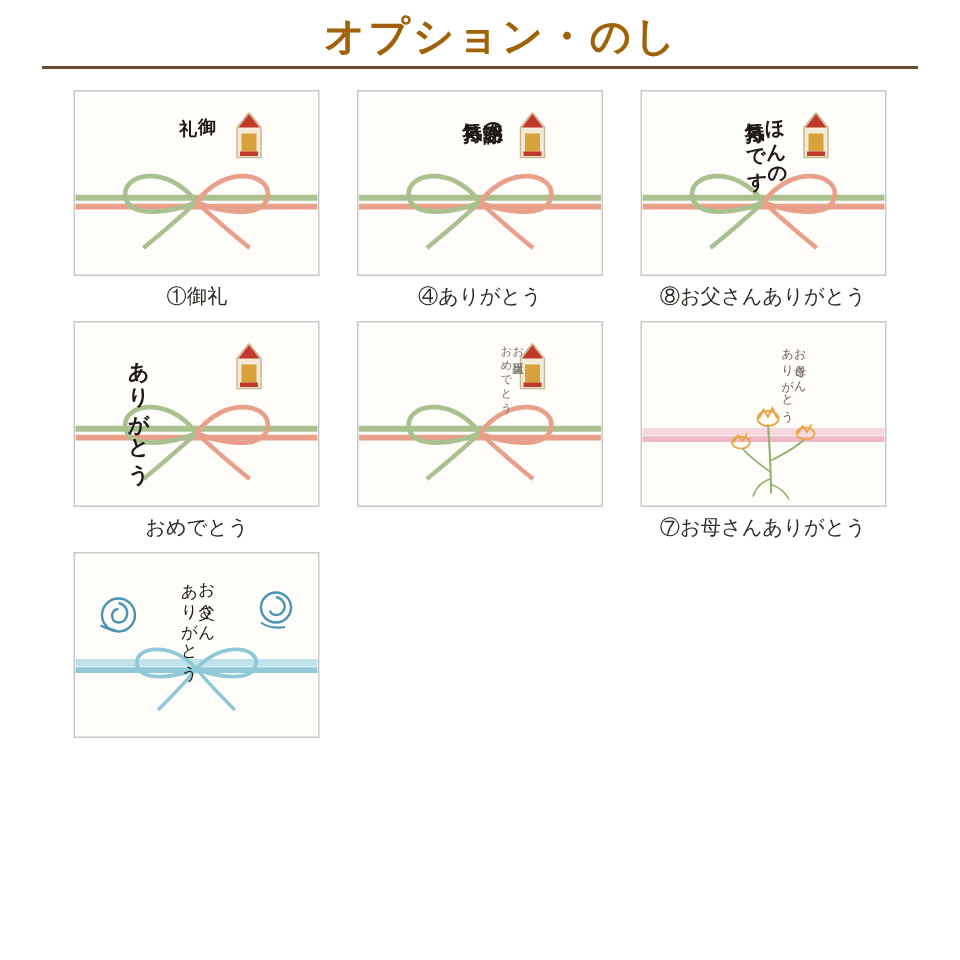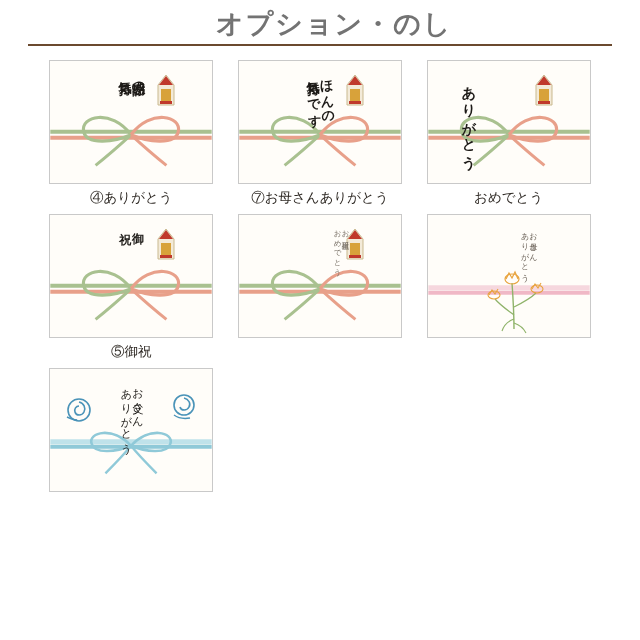--- a/index.html
+++ b/index.html
@@ -29,21 +29,21 @@
     height: 46px;
     box-sizing: border-box;
   }
   .header-title {
     position: absolute;
     left: 188px;
     top: 6px;
     font-size: 27px;
     font-weight: bold;
     letter-spacing: 2px;
-    color: #737373;
+    color: #a16207;
     white-space: nowrap;
   }
 
   
   .grid {
     margin: 14px 0 0 0;
     padding: 0 46px;
     display: grid;
     grid-template-columns: repeat(3, 1fr);
     grid-template-rows: repeat(3, 1fr);
@@ -148,20 +148,41 @@
 <body>
 
 <div class="page">
 
   <div class="header">
     <div class="header-title">オプション・のし</div>
   </div>
 
   <div class="grid">
 
+    <div class="cell">
+      <div class="card">
+        <svg class="mizuhiki-svg" viewBox="0 0 164 124">
+          <path d="M0 72 H164" stroke="#a9c190" stroke-width="4" fill="none"></path>
+          <path d="M0 78 H164" stroke="#e8a08a" stroke-width="4" fill="none"></path>
+          <path d="M82 75 C62 48 30 56 34 72 C37 86 66 82 82 75" stroke="#a9c190" stroke-width="3.2" fill="none"></path>
+          <path d="M82 75 C102 48 134 56 130 72 C127 86 98 82 82 75" stroke="#e8a08a" stroke-width="3.2" fill="none"></path>
+          <path d="M82 75 C70 86 56 98 46 106" stroke="#a9c190" stroke-width="3" fill="none"></path>
+          <path d="M82 75 C94 86 108 98 118 106" stroke="#e8a08a" stroke-width="3" fill="none"></path>
+        </svg>
+        <svg style="position:absolute;left:106px;top:14px;width:20px;height:34px" viewBox="0 0 20 34">
+          <polygon points="10,0 18,10 18,30 2,30 2,10" fill="#f3ead8" stroke="#c9b98f" stroke-width="1"></polygon>
+          <polygon points="10,1 17,10 3,10" fill="#c0392b"></polygon>
+          <rect x="5" y="14" width="10" height="12" fill="#d8a23a"></rect>
+          <rect x="4" y="26" width="12" height="3" fill="#c0392b"></rect>
+        </svg>
+        <div class="noshi-text t-center-top t-brush">御
+礼</div>
+      </div>
+      <div class="caption">①御礼</div>
+    </div>
 
     <div class="cell">
       <div class="card">
         <svg class="mizuhiki-svg" viewBox="0 0 164 124">
           <path d="M0 72 H164" stroke="#a9c190" stroke-width="4" fill="none"></path>
           <path d="M0 78 H164" stroke="#e8a08a" stroke-width="4" fill="none"></path>
           <path d="M82 75 C62 48 30 56 34 72 C37 86 66 82 82 75" stroke="#a9c190" stroke-width="3.2" fill="none"></path>
           <path d="M82 75 C102 48 134 56 130 72 C127 86 98 82 82 75" stroke="#e8a08a" stroke-width="3.2" fill="none"></path>
           <path d="M82 75 C70 86 56 98 46 106" stroke="#a9c190" stroke-width="3" fill="none"></path>
           <path d="M82 75 C94 86 108 98 118 106" stroke="#e8a08a" stroke-width="3" fill="none"></path>
@@ -190,21 +211,21 @@
         </svg>
         <svg style="position:absolute;left:106px;top:14px;width:20px;height:34px" viewBox="0 0 20 34">
           <polygon points="10,0 18,10 18,30 2,30 2,10" fill="#f3ead8" stroke="#c9b98f" stroke-width="1"></polygon>
           <polygon points="10,1 17,10 3,10" fill="#c0392b"></polygon>
           <rect x="5" y="14" width="10" height="12" fill="#d8a23a"></rect>
           <rect x="4" y="26" width="12" height="3" fill="#c0392b"></rect>
         </svg>
         <div class="noshi-text t-ochi t-small t-brush">ほんの
 気持ちです</div>
       </div>
-      <div class="caption">⑦お母さんありがとう</div>
+      <div class="caption">⑧お父さんありがとう</div>
     </div>
 
     <div class="cell">
       <div class="card">
         <svg class="mizuhiki-svg" viewBox="0 0 164 124">
           <path d="M0 72 H164" stroke="#a9c190" stroke-width="4" fill="none"></path>
           <path d="M0 78 H164" stroke="#e8a08a" stroke-width="4" fill="none"></path>
           <path d="M82 75 C62 48 30 56 34 72 C37 86 66 82 82 75" stroke="#a9c190" stroke-width="3.2" fill="none"></path>
           <path d="M82 75 C102 48 134 56 130 72 C127 86 98 82 82 75" stroke="#e8a08a" stroke-width="3.2" fill="none"></path>
           <path d="M82 75 C70 86 56 98 46 106" stroke="#a9c190" stroke-width="3" fill="none"></path>
@@ -214,41 +235,20 @@
           <polygon points="10,0 18,10 18,30 2,30 2,10" fill="#f3ead8" stroke="#c9b98f" stroke-width="1"></polygon>
           <polygon points="10,1 17,10 3,10" fill="#c0392b"></polygon>
           <rect x="5" y="14" width="10" height="12" fill="#d8a23a"></rect>
           <rect x="4" y="26" width="12" height="3" fill="#c0392b"></rect>
         </svg>
         <div class="noshi-text t-ari t-brush">ありがとう</div>
       </div>
       <div class="caption">おめでとう</div>
     </div>
 
-    <div class="cell">
-      <div class="card">
-        <svg class="mizuhiki-svg" viewBox="0 0 164 124">
-          <path d="M0 72 H164" stroke="#a9c190" stroke-width="4" fill="none"></path>
-          <path d="M0 78 H164" stroke="#e8a08a" stroke-width="4" fill="none"></path>
-          <path d="M82 75 C62 48 30 56 34 72 C37 86 66 82 82 75" stroke="#a9c190" stroke-width="3.2" fill="none"></path>
-          <path d="M82 75 C102 48 134 56 130 72 C127 86 98 82 82 75" stroke="#e8a08a" stroke-width="3.2" fill="none"></path>
-          <path d="M82 75 C70 86 56 98 46 106" stroke="#a9c190" stroke-width="3" fill="none"></path>
-          <path d="M82 75 C94 86 108 98 118 106" stroke="#e8a08a" stroke-width="3" fill="none"></path>
-        </svg>
-        <svg style="position:absolute;left:106px;top:14px;width:20px;height:34px" viewBox="0 0 20 34">
-          <polygon points="10,0 18,10 18,30 2,30 2,10" fill="#f3ead8" stroke="#c9b98f" stroke-width="1"></polygon>
-          <polygon points="10,1 17,10 3,10" fill="#c0392b"></polygon>
-          <rect x="5" y="14" width="10" height="12" fill="#d8a23a"></rect>
-          <rect x="4" y="26" width="12" height="3" fill="#c0392b"></rect>
-        </svg>
-        <div class="noshi-text t-center-top t-brush">御
-祝</div>
-      </div>
-      <div class="caption">⑤御祝</div>
-    </div>
 
     <div class="cell">
       <div class="card">
         <svg class="mizuhiki-svg" viewBox="0 0 164 124">
           <path d="M0 72 H164" stroke="#a9c190" stroke-width="4" fill="none"></path>
           <path d="M0 78 H164" stroke="#e8a08a" stroke-width="4" fill="none"></path>
           <path d="M82 75 C62 48 30 56 34 72 C37 86 66 82 82 75" stroke="#a9c190" stroke-width="3.2" fill="none"></path>
           <path d="M82 75 C102 48 134 56 130 72 C127 86 98 82 82 75" stroke="#e8a08a" stroke-width="3.2" fill="none"></path>
           <path d="M82 75 C70 86 56 98 46 106" stroke="#a9c190" stroke-width="3" fill="none"></path>
           <path d="M82 75 C94 86 108 98 118 106" stroke="#e8a08a" stroke-width="3" fill="none"></path>
@@ -279,20 +279,21 @@
           <ellipse cx="14" cy="46" rx="6" ry="4" fill="none" stroke="#e8a33d" stroke-width="1.1"></ellipse>
           <path d="M9 46 l3 -5 l3 4 l3 -5" stroke="#e8a33d" stroke-width="1.1" fill="none"></path>
           <ellipse cx="57" cy="40" rx="6" ry="4" fill="none" stroke="#e8a33d" stroke-width="1.1"></ellipse>
           <path d="M52 40 l3 -5 l3 4 l3 -5" stroke="#e8a33d" stroke-width="1.1" fill="none"></path>
           <path d="M34 70 C28 72 24 76 22 82" stroke="#8fb36a" stroke-width="1.1" fill="none"></path>
           <path d="M34 74 C40 76 44 80 46 84" stroke="#8fb36a" stroke-width="1.1" fill="none"></path>
         </svg>
         <div class="noshi-text t-mother">お母さん
 ありがとう</div>
       </div>
+      <div class="caption">⑦お母さんありがとう</div>
     </div>
 
     <div class="cell">
       <div class="card">
         <svg class="mizuhiki-svg" viewBox="0 0 164 124">
           <path d="M0 74 H164" stroke="#bfe2ea" stroke-width="5" fill="none"></path>
           <path d="M0 79 H164" stroke="#8fc9d8" stroke-width="4" fill="none"></path>
           <path d="M82 78 C64 58 38 64 42 76 C45 87 68 84 82 78" stroke="#8fc9d8" stroke-width="2.6" fill="none"></path>
           <path d="M82 78 C100 58 126 64 122 76 C119 87 96 84 82 78" stroke="#8fc9d8" stroke-width="2.6" fill="none"></path>
           <path d="M82 78 C74 88 64 98 56 106" stroke="#8fc9d8" stroke-width="2.4" fill="none"></path>

